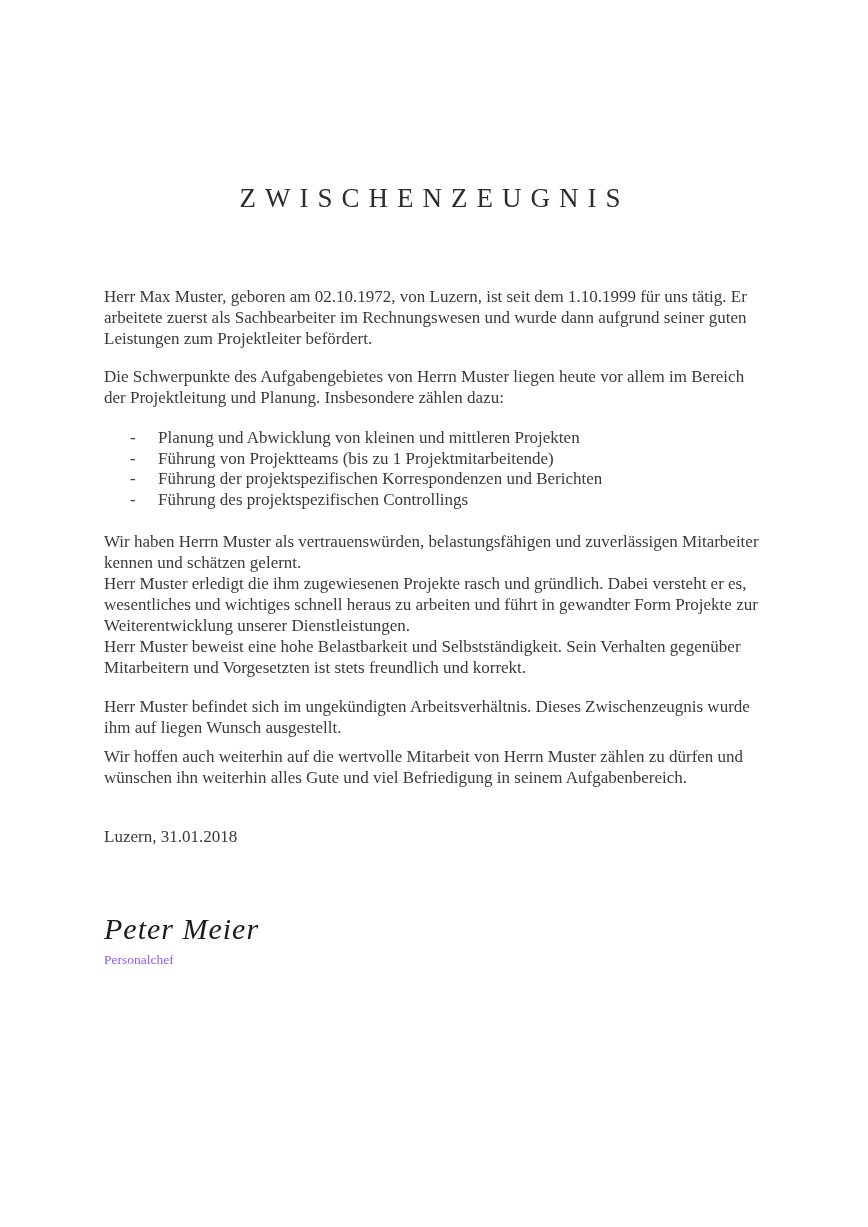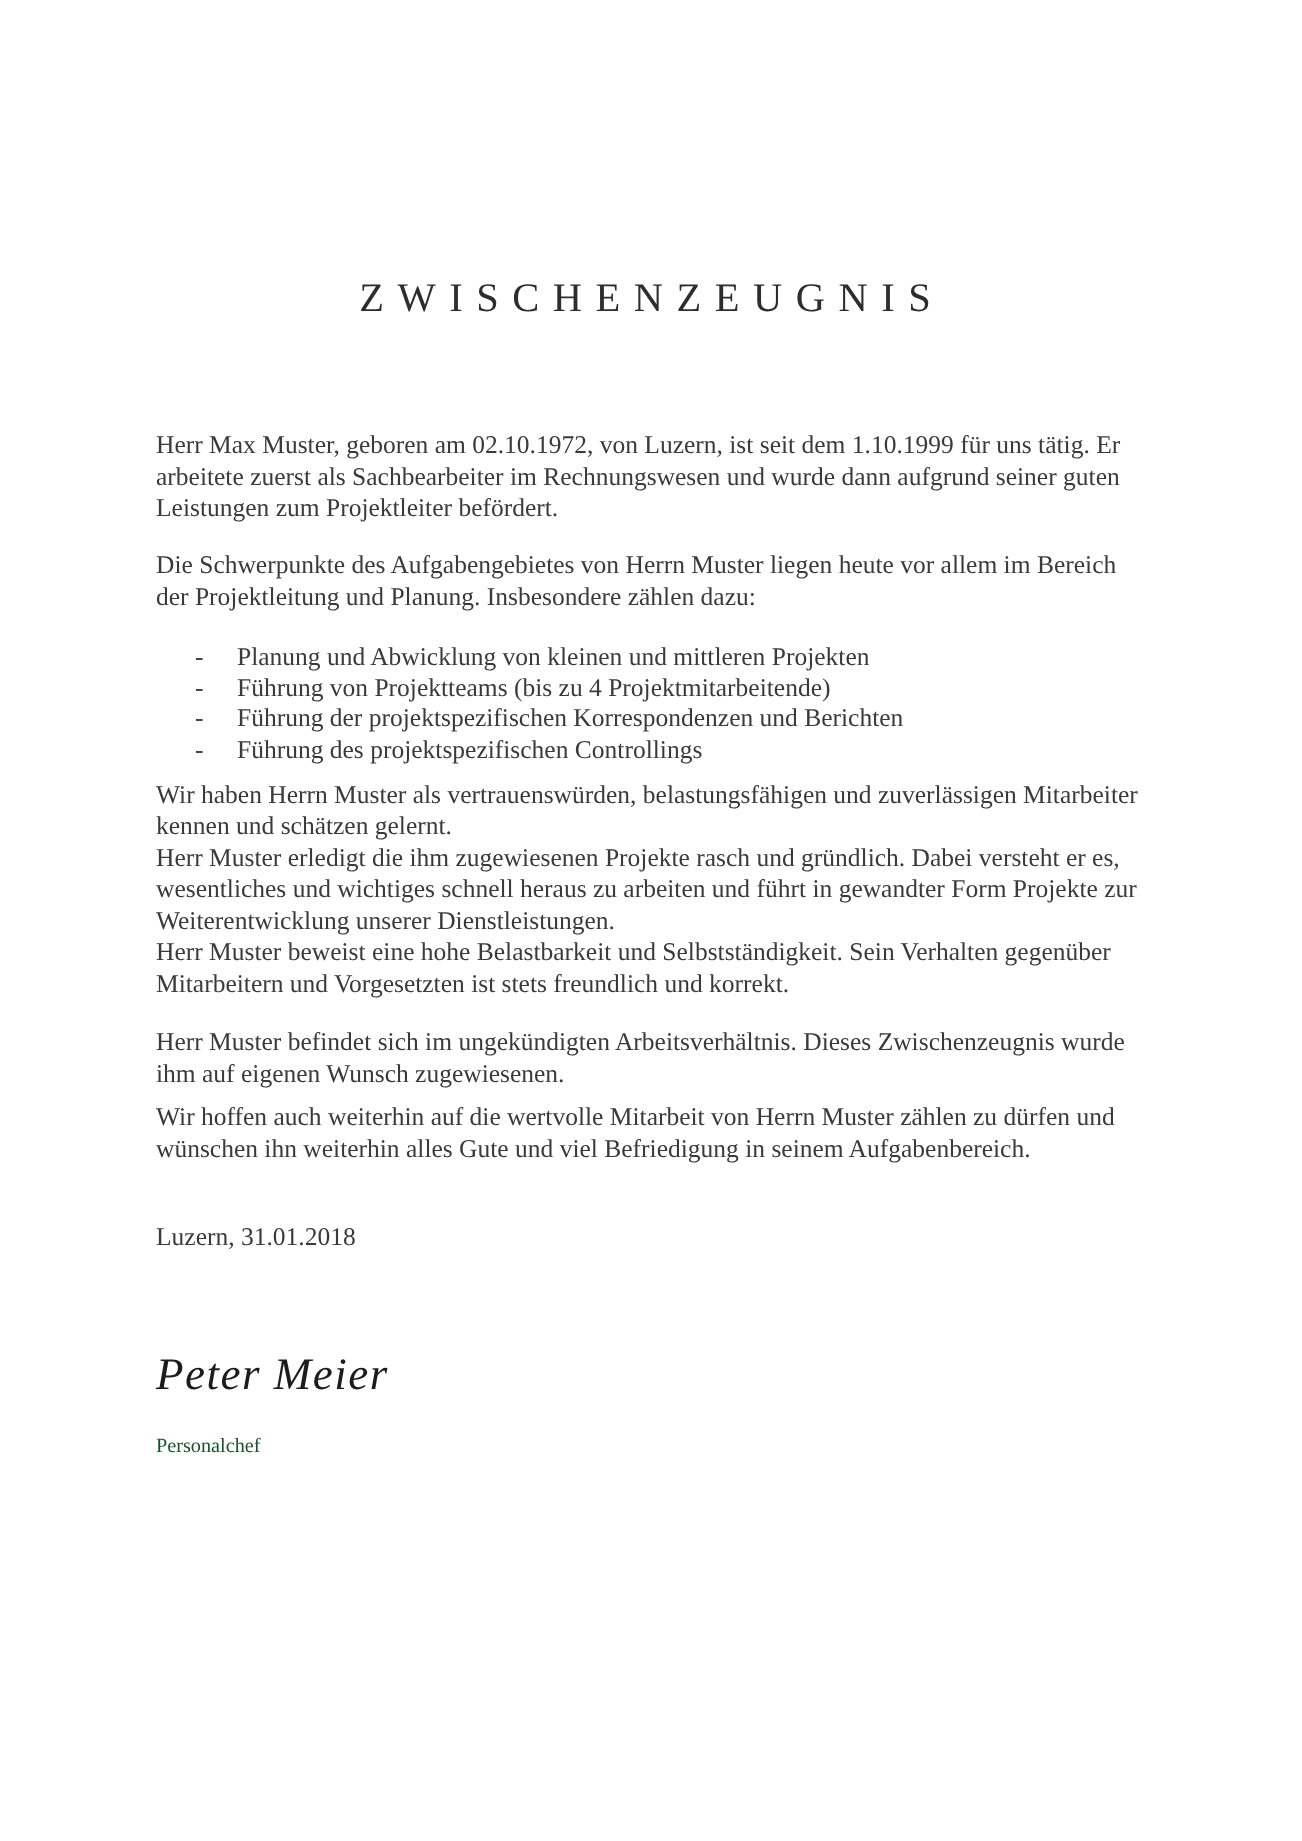--- a/index.html
+++ b/index.html
@@ -34,38 +34,38 @@
     font-size: 17px;
     line-height: 21px;
     text-align: left;
   }
   .intro-p1   { margin-top: 72px; }
   .intro-p2   { margin-top: 17px; }
   .duties     { margin-top: 20px; }
   .duty-row   { display: flex; font-size: 17px; line-height: 20.5px; }
   .duty-marker{ flex: 0 0 auto; width: 28px; margin-left: 26px; }
   .duty-text  { flex: 1 1 auto; }
-  .assessment { margin-top: 9px; }
+  .assessment { margin-top: 21px; }
   .closing-p1 { margin-top: 18px; }
   .closing-p2 { margin-top: 8px; }
   .date-line  { margin-top: 38px; }
   .signature {
     margin-top: 64px;
     font-family: cursive;
     font-style: italic;
     font-size: 30px;
     line-height: 36px;
     letter-spacing: 1px;
     color: #1c1c1c;
   }
   .signatory-role {
-    margin-top: 20px;
+    margin-top: 4px;
     font-size: 13.5px;
     line-height: 17px;
-    color: #14532d;
+    color: #8b5cf6;
   }
 </style>
 </head>
 <body>
 
 <div class="page">
   <div class="content">
 
     <h1 class="title">ZWISCHENZEUGNIS</h1>
 
@@ -73,39 +73,39 @@
 
     <p class="para intro-p2">Die Schwerpunkte des Aufgabengebietes von Herrn Muster liegen heute vor allem im Bereich der Projektleitung und Planung. Insbesondere zählen dazu:</p>
 
     <div class="duties">
       <div class="duty-row">
         <span class="duty-marker">-</span>
         <span class="duty-text">Planung und Abwicklung von kleinen und mittleren Projekten</span>
       </div>
       <div class="duty-row">
         <span class="duty-marker">-</span>
-        <span class="duty-text">Führung von Projektteams (bis zu 4 Projektmitarbeitende)</span>
+        <span class="duty-text">Führung von Projektteams (bis zu 1 Projektmitarbeitende)</span>
       </div>
       <div class="duty-row">
         <span class="duty-marker">-</span>
         <span class="duty-text">Führung der projektspezifischen Korrespondenzen und Berichten</span>
       </div>
       <div class="duty-row">
         <span class="duty-marker">-</span>
         <span class="duty-text">Führung des projektspezifischen Controllings</span>
       </div>
     </div>
 
     <div class="assessment">
       <p class="para">Wir haben Herrn Muster als vertrauenswürden, belastungsfähigen und zuverlässigen Mitarbeiter kennen und schätzen gelernt.</p>
       <p class="para">Herr Muster erledigt die ihm zugewiesenen Projekte rasch und gründlich. Dabei versteht er es, wesentliches und wichtiges schnell heraus zu arbeiten und führt in gewandter Form Projekte zur Weiterentwicklung unserer Dienstleistungen.</p>
       <p class="para">Herr Muster beweist eine hohe Belastbarkeit und Selbstständigkeit. Sein Verhalten gegenüber Mitarbeitern und Vorgesetzten ist stets freundlich und korrekt.</p>
     </div>
 
-    <p class="para closing-p1">Herr Muster befindet sich im ungekündigten Arbeitsverhältnis. Dieses Zwischenzeugnis wurde ihm auf eigenen Wunsch zugewiesenen.</p>
+    <p class="para closing-p1">Herr Muster befindet sich im ungekündigten Arbeitsverhältnis. Dieses Zwischenzeugnis wurde ihm auf liegen Wunsch ausgestellt.</p>
 
     <p class="para closing-p2">Wir hoffen auch weiterhin auf die wertvolle Mitarbeit von Herrn Muster zählen zu dürfen und wünschen ihn weiterhin alles Gute und viel Befriedigung in seinem Aufgabenbereich.</p>
 
     <p class="para date-line">Luzern, 31.01.2018</p>
 
     <div class="signature">Peter Meier</div>
 
     <div class="signatory-role">Personalchef</div>
 
   </div>

